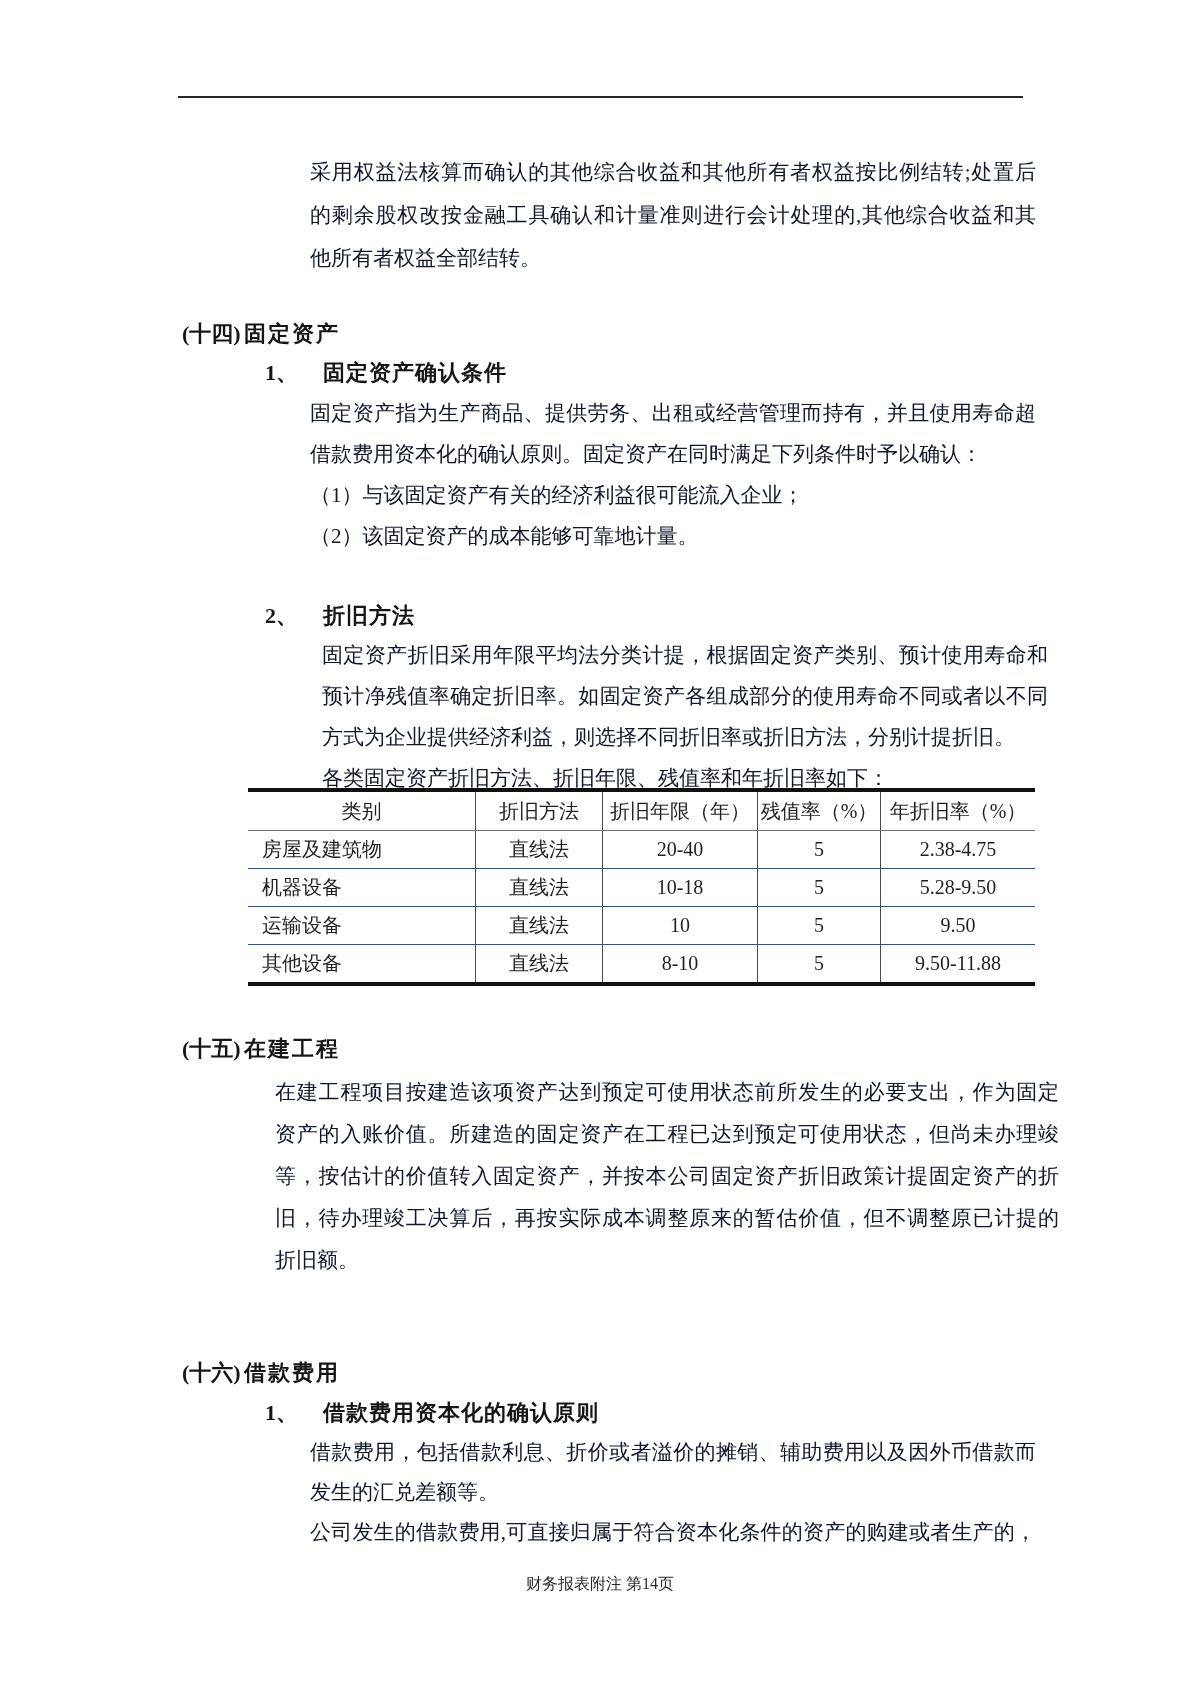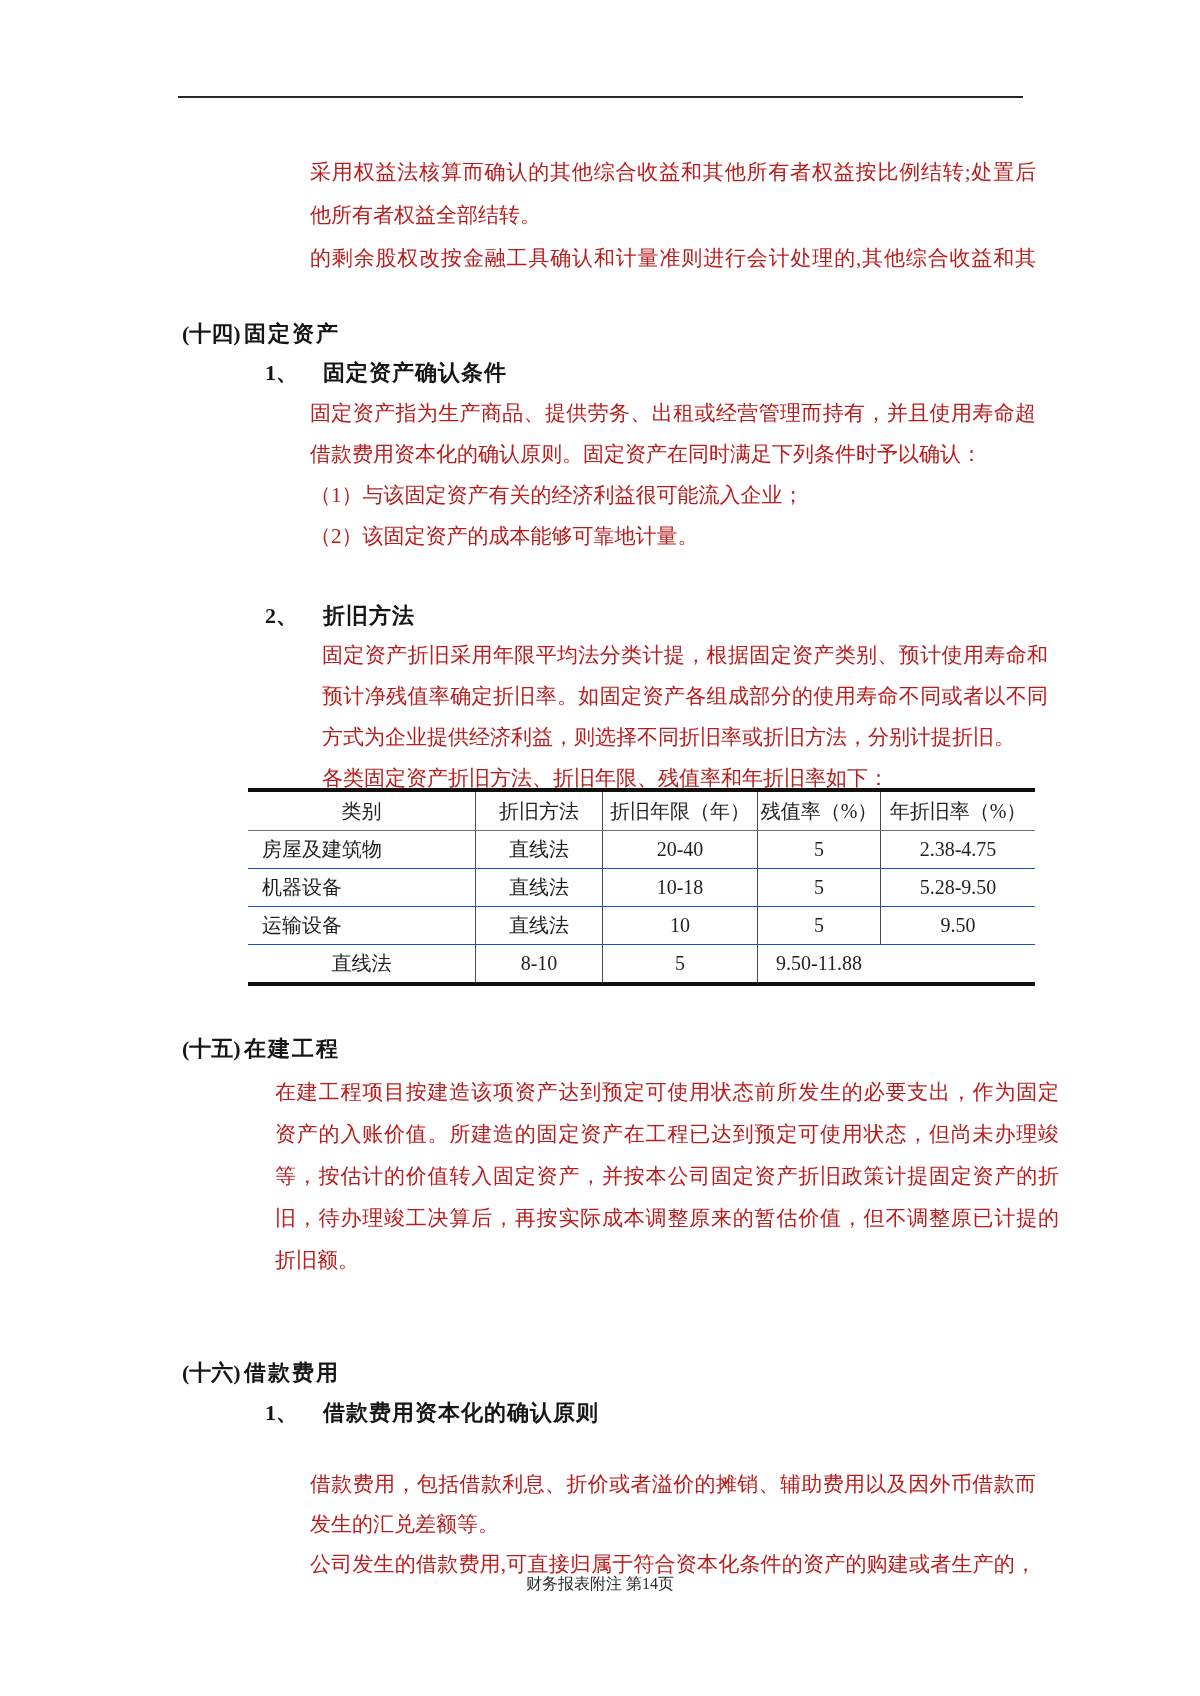--- a/index.html
+++ b/index.html
@@ -11,21 +11,21 @@
     color:#1f1f1f;
     font-family:"Liberation Serif", serif;
     overflow:hidden;
   }
   .rule {
     position:absolute; left:178px; top:96px;
     width:845px; height:2px; background:#272727;
   }
   .block {
     position:absolute;
-    font-size:21px; color:#b91c1c;
+    font-size:21px; color:#0f172a;
   }
   .jl { text-align:justify; }
   .jl.full { text-align-last:justify; }
 
   .sec-h {
     position:absolute; left:182px;
     display:flex; align-items:center;
     font-weight:bold; font-size:22px; line-height:26px; color:#161616;
   }
   .sec-h .num { font-family:"Liberation Serif", serif; min-width:62px; }
@@ -67,22 +67,22 @@
 </style>
 </head>
 <body>
 
 <div class="page">
 
   <div class="rule"></div>
 
   <div class="block" style="left:310px; top:151px; width:726px; line-height:43px;">
     <div class="jl full">采用权益法核算而确认的其他综合收益和其他所有者权益按比例结转;处置后</div>
+    <div class="jl full">的剩余股权改按金融工具确认和计量准则进行会计处理的,其他综合收益和其</div>
     <div class="jl">他所有者权益全部结转。</div>
-    <div class="jl full">的剩余股权改按金融工具确认和计量准则进行会计处理的,其他综合收益和其</div>
   </div>
 
   <div class="sec-h" style="top:321px;">
     <span class="num">(十四)</span>
     <span class="ttl">固定资产</span>
   </div>
 
   <div class="sub-h" style="top:360px;">
     <span class="num">1、</span>
     <span class="ttl">固定资产确认条件</span>
@@ -130,20 +130,21 @@
       <div class="tcell">5.28-9.50</div>
     </div>
     <div class="trow data">
       <div class="tcell cat">运输设备</div>
       <div class="tcell">直线法</div>
       <div class="tcell">10</div>
       <div class="tcell">5</div>
       <div class="tcell">9.50</div>
     </div>
     <div class="trow data">
+      <div class="tcell cat">其他设备</div>
       <div class="tcell">直线法</div>
       <div class="tcell">8-10</div>
       <div class="tcell">5</div>
       <div class="tcell">9.50-11.88</div>
     </div>
   </div>
 
   <div class="sec-h" style="top:1036px;">
     <span class="num">(十五)</span>
     <span class="ttl">在建工程</span>
@@ -160,21 +161,21 @@
   <div class="sec-h" style="top:1360px;">
     <span class="num">(十六)</span>
     <span class="ttl">借款费用</span>
   </div>
 
   <div class="sub-h" style="top:1400px;">
     <span class="num">1、</span>
     <span class="ttl">借款费用资本化的确认原则</span>
   </div>
 
-  <div class="block" style="left:310px; top:1464px; width:726px; line-height:40px;">
+  <div class="block" style="left:310px; top:1432px; width:726px; line-height:40px;">
     <div class="jl full">借款费用，包括借款利息、折价或者溢价的摊销、辅助费用以及因外币借款而</div>
     <div class="jl">发生的汇兑差额等。</div>
     <div class="jl full">公司发生的借款费用,可直接归属于符合资本化条件的资产的购建或者生产的，</div>
   </div>
 
   <div class="footer">财务报表附注 第14页</div>
 
 </div>
 
 </body></html>

